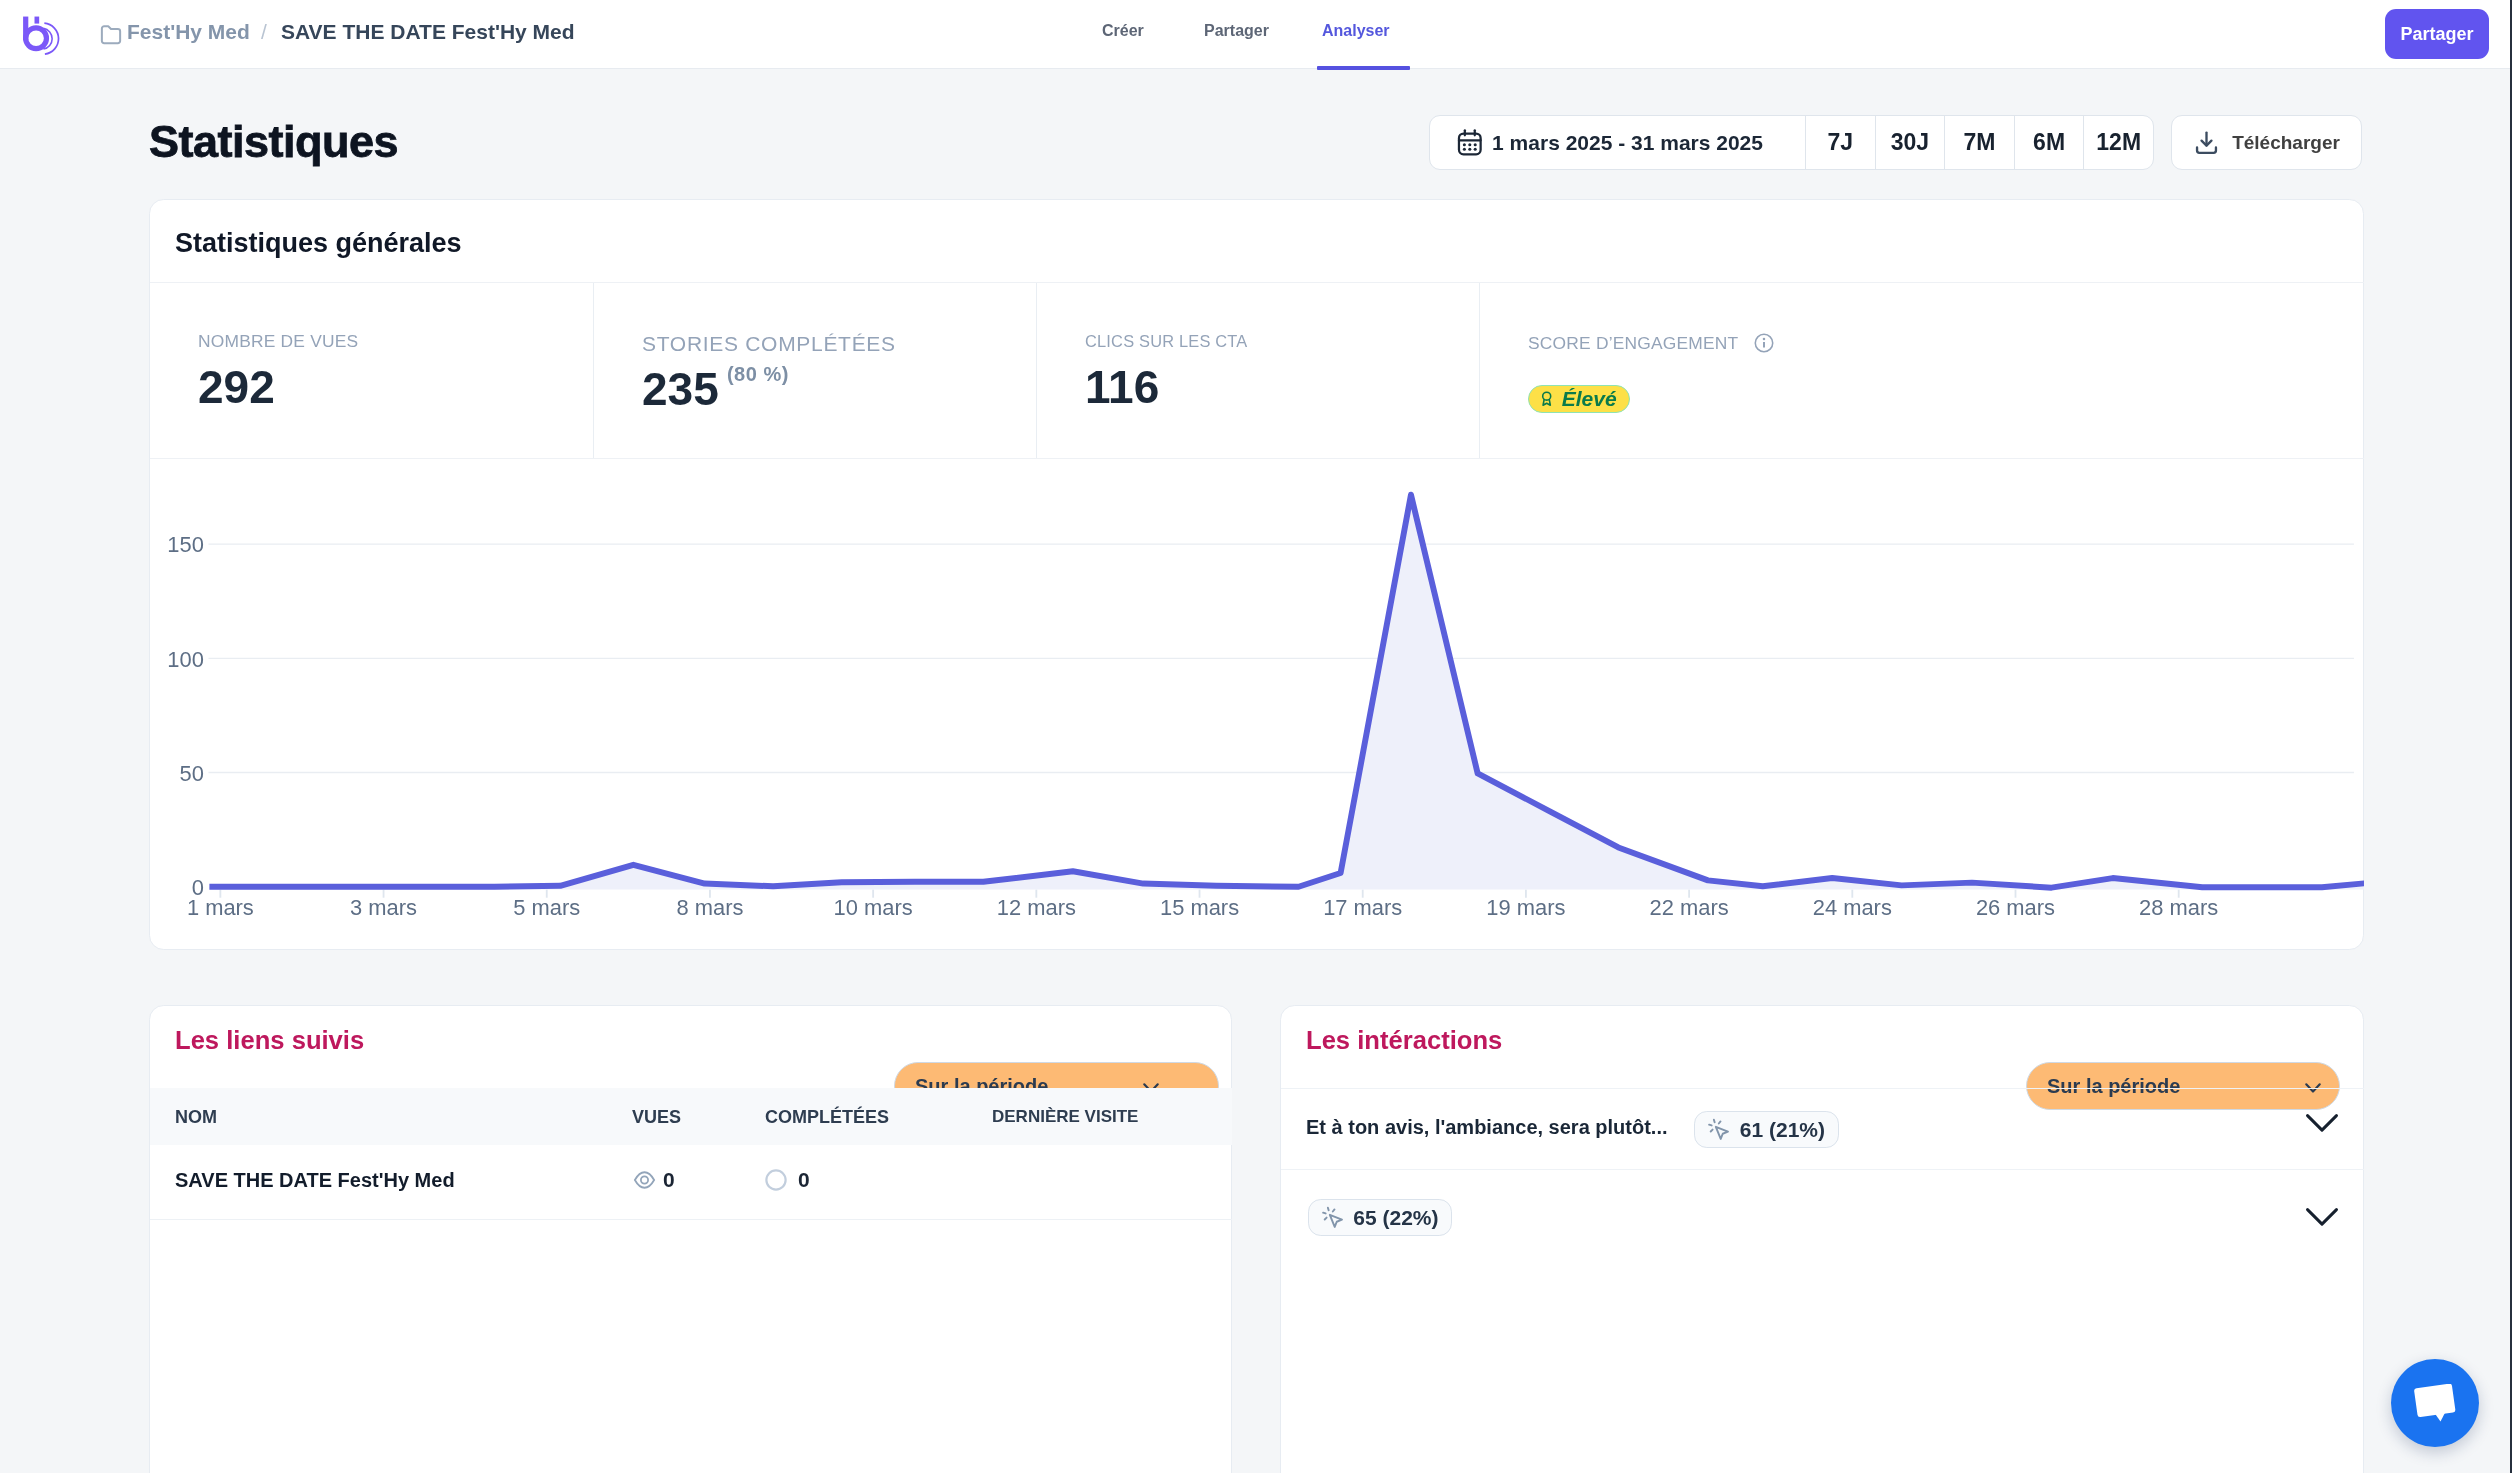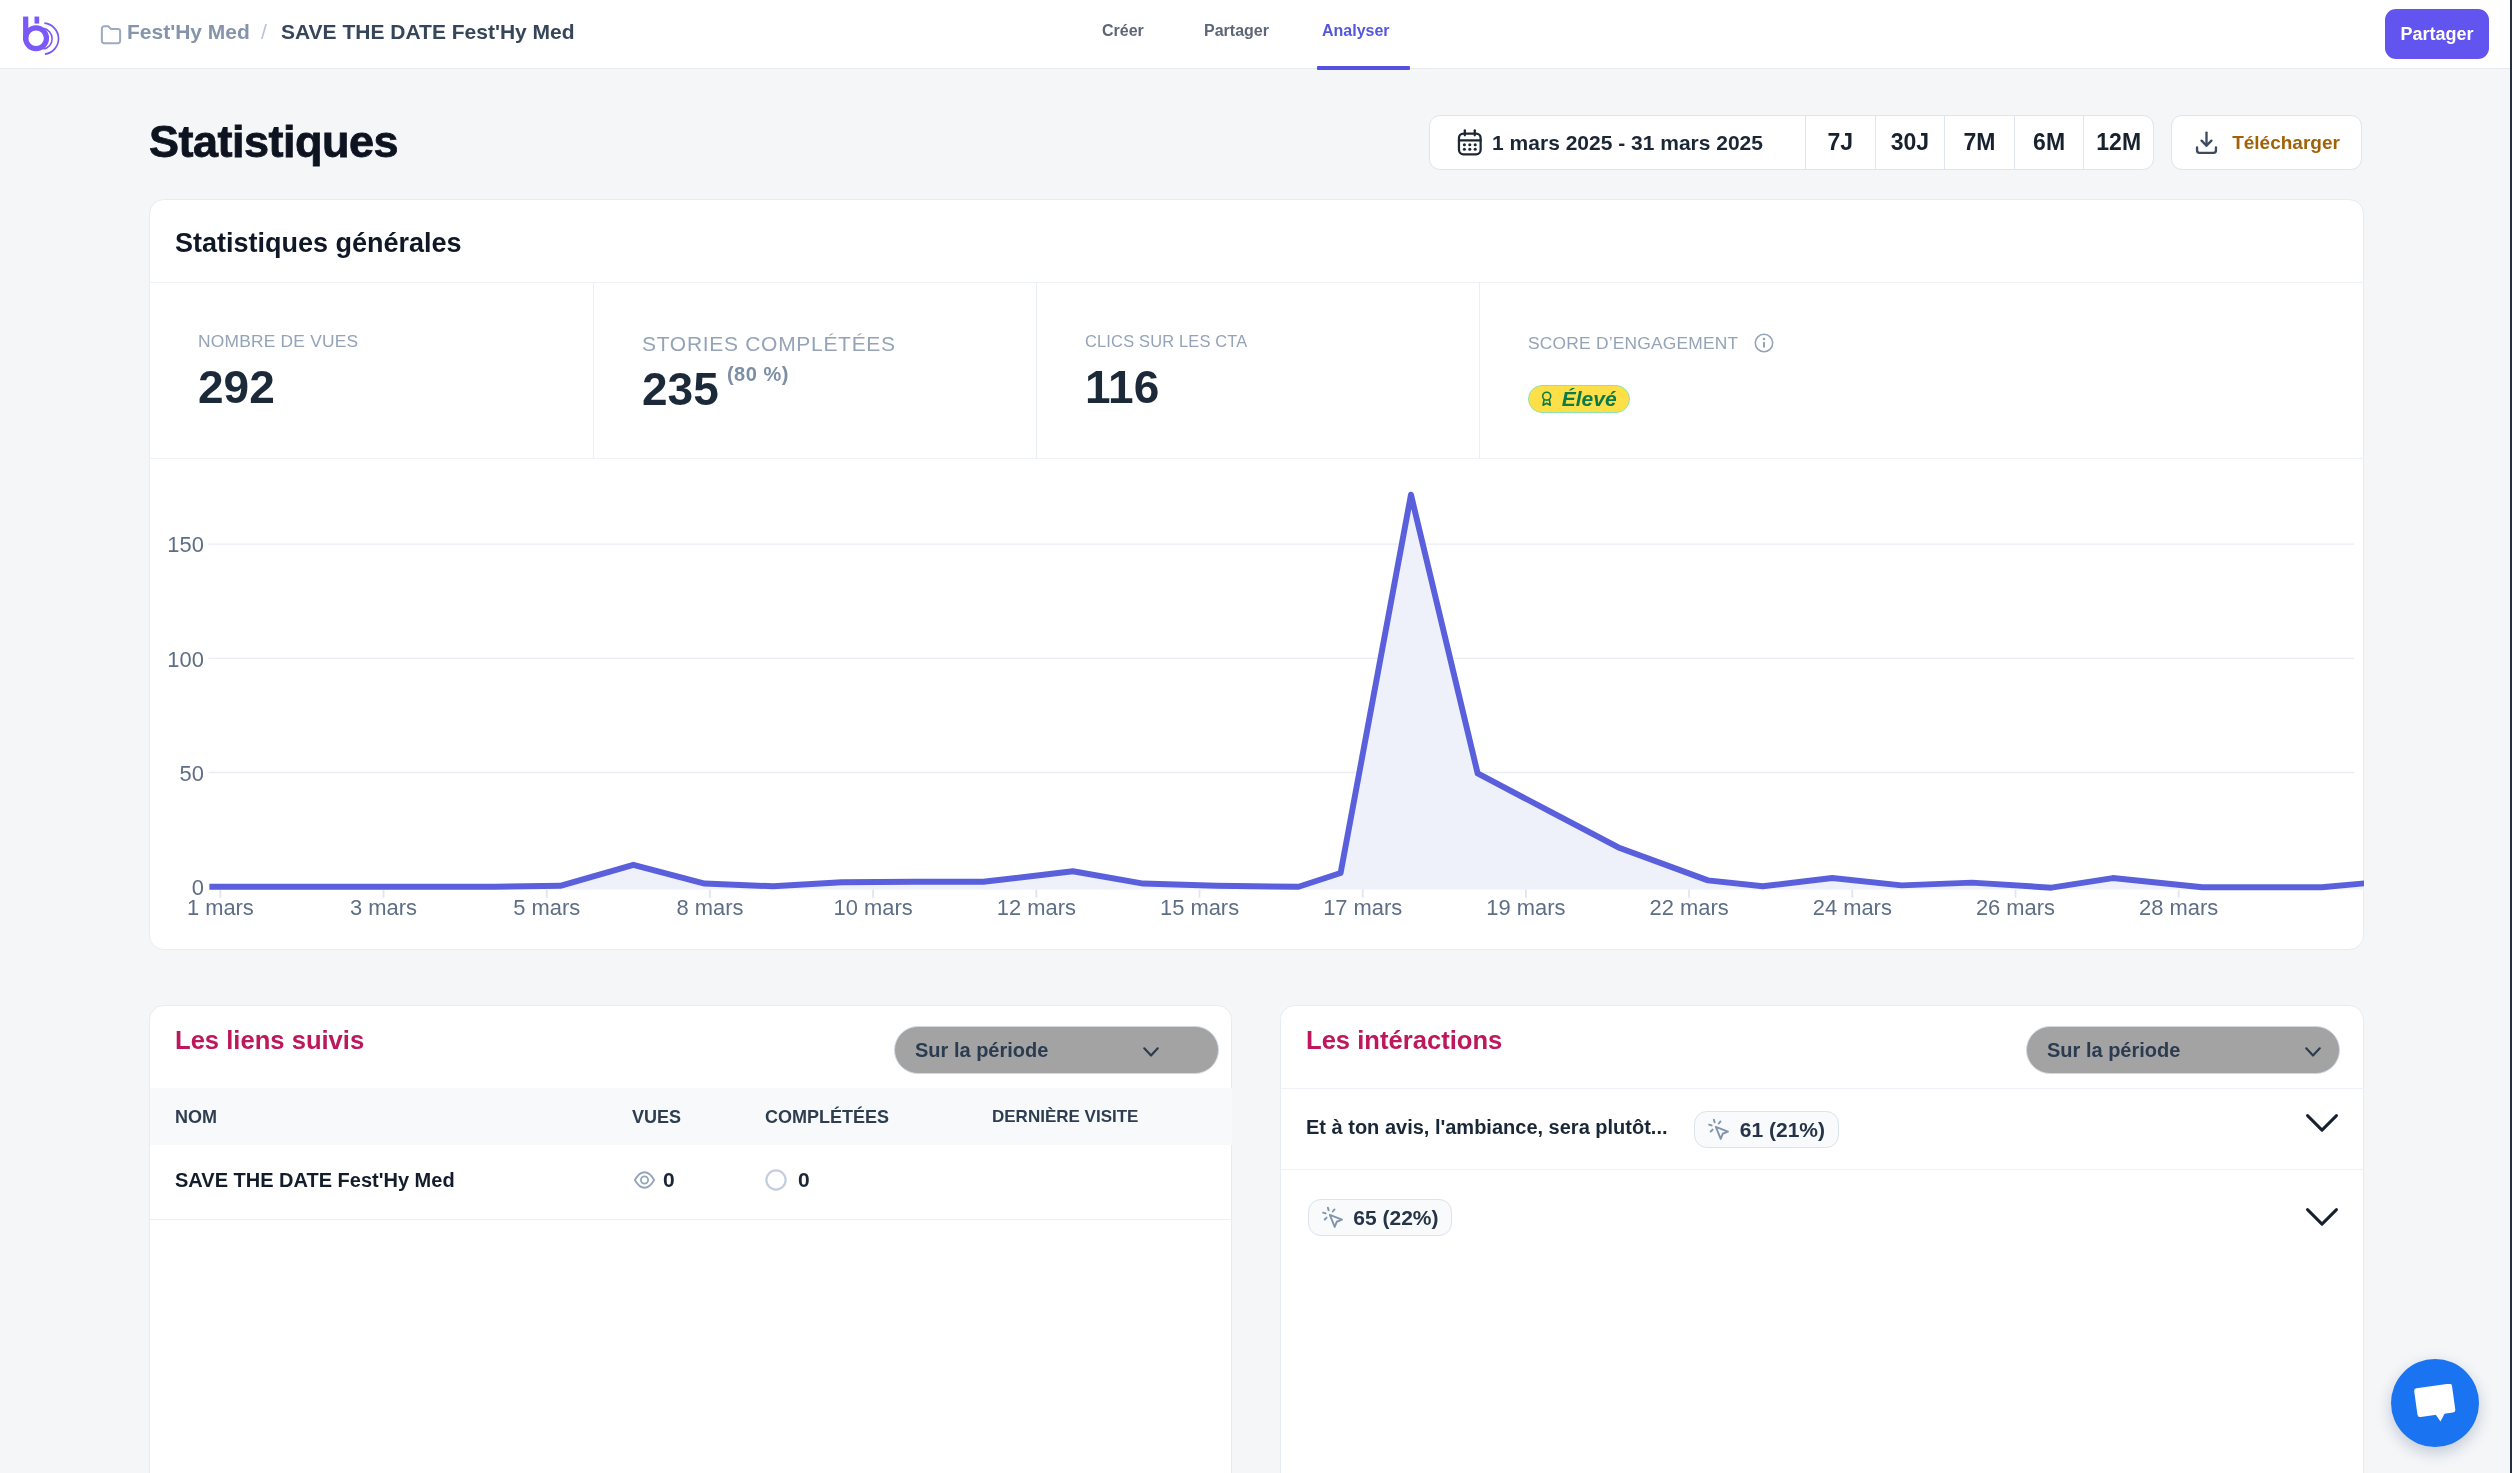--- a/index.html
+++ b/index.html
@@ -42,21 +42,21 @@
   #daterange .datecell span { font-size:21px; font-weight:700; color:#1c2736; margin-left:10px; letter-spacing:0px; white-space:nowrap;}
   #daterange .seg {
     flex:1; border-left:0.9px solid #dfe5ec; display:flex; align-items:center; justify-content:center;
     font-size:23px; font-weight:700; color:#18222f;
   }
   #btn-dl {
     position:absolute; left:2171px; top:115px; width:191px; height:55px;
     background:#fff; border:0.9px solid #dfe5ec; border-radius:11px;
     display:flex; align-items:center; justify-content:center;
   }
-  #btn-dl span { font-size:19px; font-weight:700; color:#a16207; margin-left:12px; }
+  #btn-dl span { font-size:19px; font-weight:700; color:#404040; margin-left:12px; }
 
   
   #card-main {
     position:absolute; left:149px; top:199px; width:2215px; height:751px;
     background:#fff; border:0.9px solid #e7ecf2; border-radius:14.6px;
   }
   #card-main .title { position:absolute; left:25px; top:27px; font-size:27px; font-weight:700; color:#101827; line-height:1.25;}
   #statrow { position:absolute; left:0; top:82px; width:2214px; height:177px; border-top:0.9px solid #eef1f5; border-bottom:0.9px solid #eef1f5; display:flex; }
   .statcol { width:443px; height:175px; border-left:0.9px solid #e9eef3; position:relative;}
   .statcol:first-child { border-left:none; }
@@ -78,23 +78,23 @@
   #card-left {
     position:absolute; left:149px; top:1005px; width:1083px; height:512px;
     background:#fff; border:0.9px solid #e7ecf2; border-radius:14.6px;
   }
   #card-right {
     position:absolute; left:1280px; top:1005px; width:1084px; height:512px;
     background:#fff; border:0.9px solid #e7ecf2; border-radius:14.6px;
   }
   .cardtitle { position:absolute; font-size:25.6px; font-weight:700; color:#be185d; }
   .select {
-    position:absolute; height:48px; background:#a3a3a3; border:1.8px solid #cfd9e4; border-radius:25px;
+    position:absolute; height:48px; background:#fdba74; border:1.8px solid #cfd9e4; border-radius:25px;
     display:flex; align-items:center; padding:0 0 0 20px;
-    font-size:20px; font-weight:700; color:#2b3b50;
+    font-size:20px; font-weight:700; color:#2b3b50;margin-top:36px;
   }
   .select svg { position:absolute; left:247px; top:19px; }
   #thead {
     position:absolute; left:0; top:82px; width:1082px; height:57px; background:#f7f9fb;
     font-size:18px; font-weight:700; color:#2e3d50;
   }
   #thead div { position:absolute; top:19px; }
   #trow { position:absolute; left:0; top:132px; width:1082px; height:82px; border-bottom:0.9px solid #edf1f5; }
   #trow .name { position:absolute; left:25px; top:31px; font-size:20px; font-weight:700; color:#121c2b; }
   #trow .num { position:absolute; top:30px; font-size:21px; font-weight:700; color:#1b2534; }

